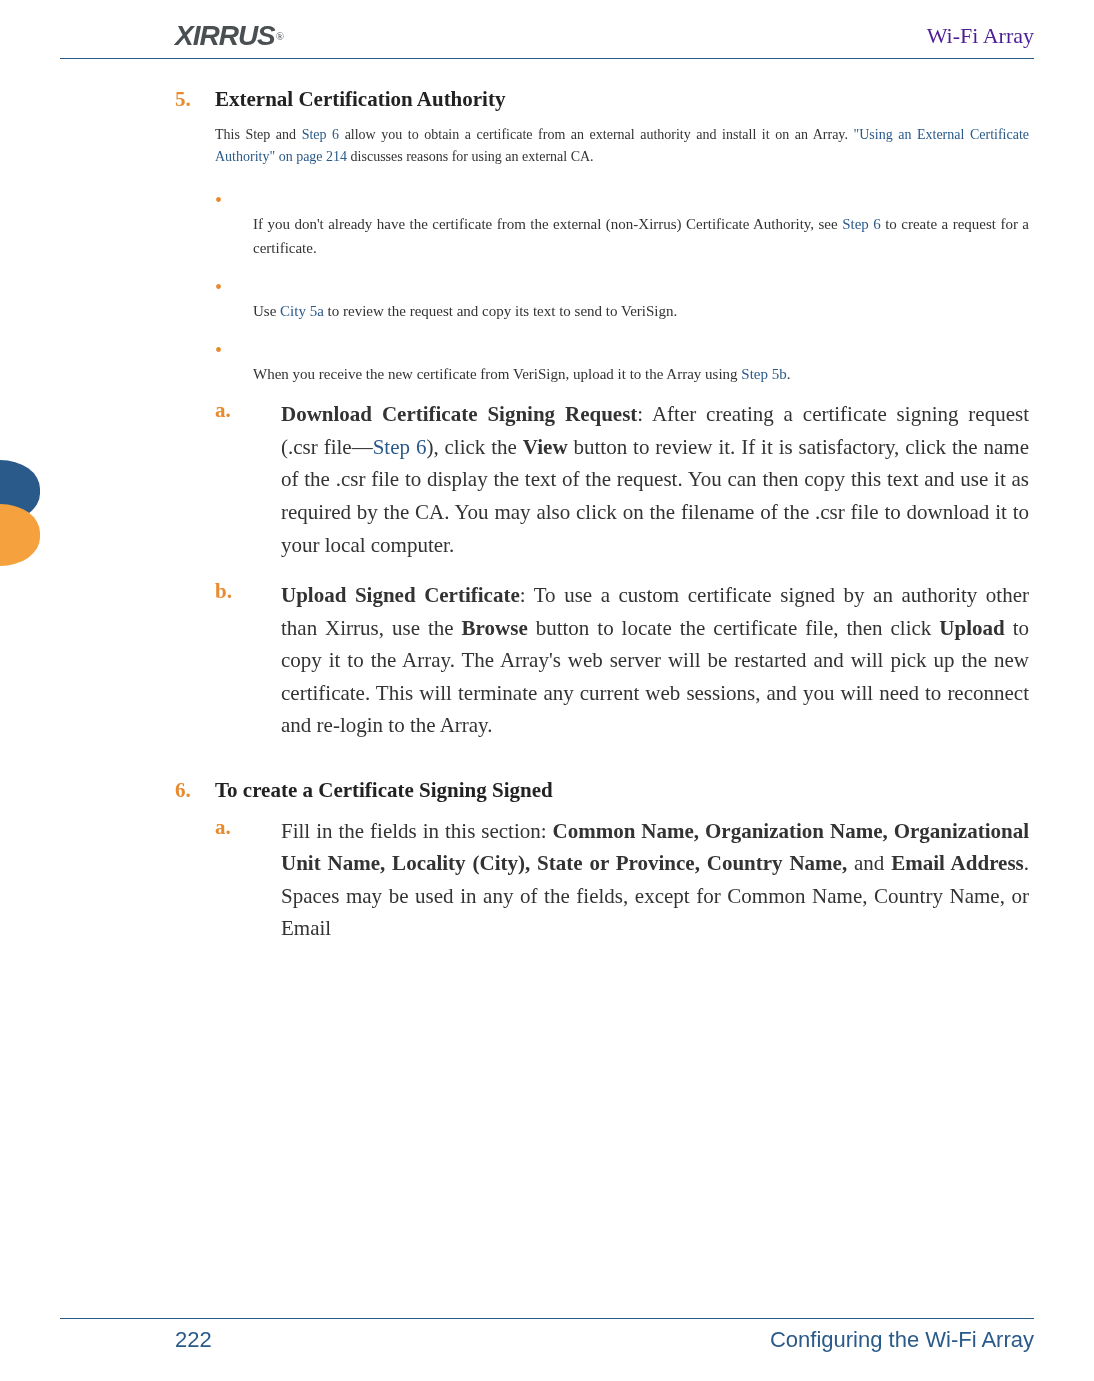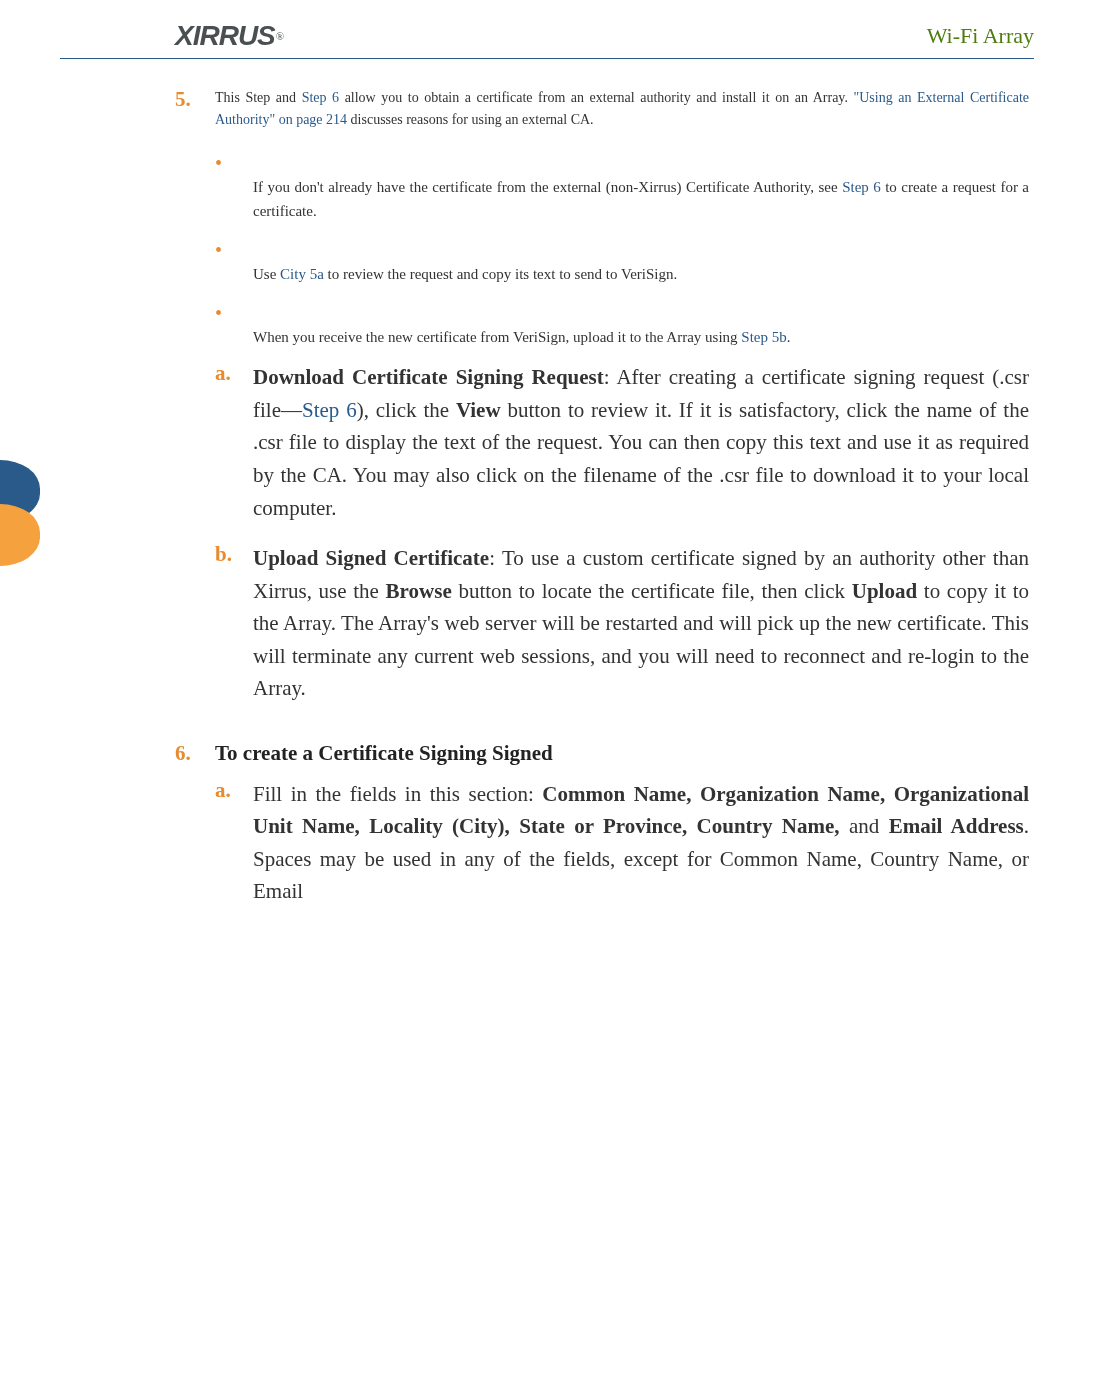--- a/index.html
+++ b/index.html
@@ -41,21 +41,21 @@
       letter-spacing: -1px;
       font-style: italic;
     }
     .logo-r {
       font-size: 11px;
       color: #4a4f52;
       vertical-align: super;
       margin-left: 1px;
     }
     .header-title {
-      color: #4d7c0f;
+      color: #4c1d95;
       font-size: 22px;
       font-family: "Palatino Linotype", Palatino, Georgia, serif;
     }
     .content {
       padding-left: 115px;
       padding-right: 5px;
     }
     .step-item {
       display: flex;
       margin-bottom: 18px;
@@ -119,20 +119,21 @@
       font-weight: bold;
       font-size: 21px;
       min-width: 38px;
     }
     .sub-text {
       flex: 1;
       font-size: 21px;
       line-height: 1.55;
       text-align: justify;
       color: #333;
+      margin-left: 28px;
     }
     .bold {
       font-weight: bold;
     }
     .side-tab {
       position: absolute;
       left: 0;
       top: 460px;
       width: 40px;
       height: 140px;
@@ -190,20 +191,21 @@
         <span class="logo-r">®</span>
     </div>
     <div class="header-title">Wi-Fi Array</div>
   </div>
 
   <div class="content">
 
     <div class="step-item">
       <div class="step-num">5.</div>
       <div class="step-body">
+        <div class="step-title">External Certification Authority</div>
         <div class="para">
           <span>This Step and </span><span class="link">Step 6</span><span> allow you to obtain a certificate from an external authority and install it on an Array. </span><span class="link">"Using an External Certificate Authority" on page 214</span><span> discusses reasons for using an external CA.</span>
         </div>
 
         <div class="bullet-list">
           <div class="bullet-item">
             <div class="bullet-dot">•</div>
             <div class="bullet-text">
               <span>If you don't already have the certificate from the external (non-Xirrus) Certificate Authority, see </span><span class="link">Step 6</span><span> to create a request for a certificate.</span>
             </div>
@@ -250,13 +252,17 @@
             <div class="sub-text">
               <span>Fill in the fields in this section: </span><span class="bold">Common Name, Organization Name, Organizational Unit Name, Locality (City), State or Province, Country Name,</span><span> and </span><span class="bold">Email Address</span><span>. Spaces may be used in any of the fields, except for Common Name, Country Name, or Email</span>
             </div>
           </div>
         </div>
       </div>
     </div>
 
   </div>
 
+  <div class="footer">
+    <div class="page-num">222</div>
+    <div class="footer-title">Configuring the Wi-Fi Array</div>
+  </div>
 </div>
 
 </body></html>

